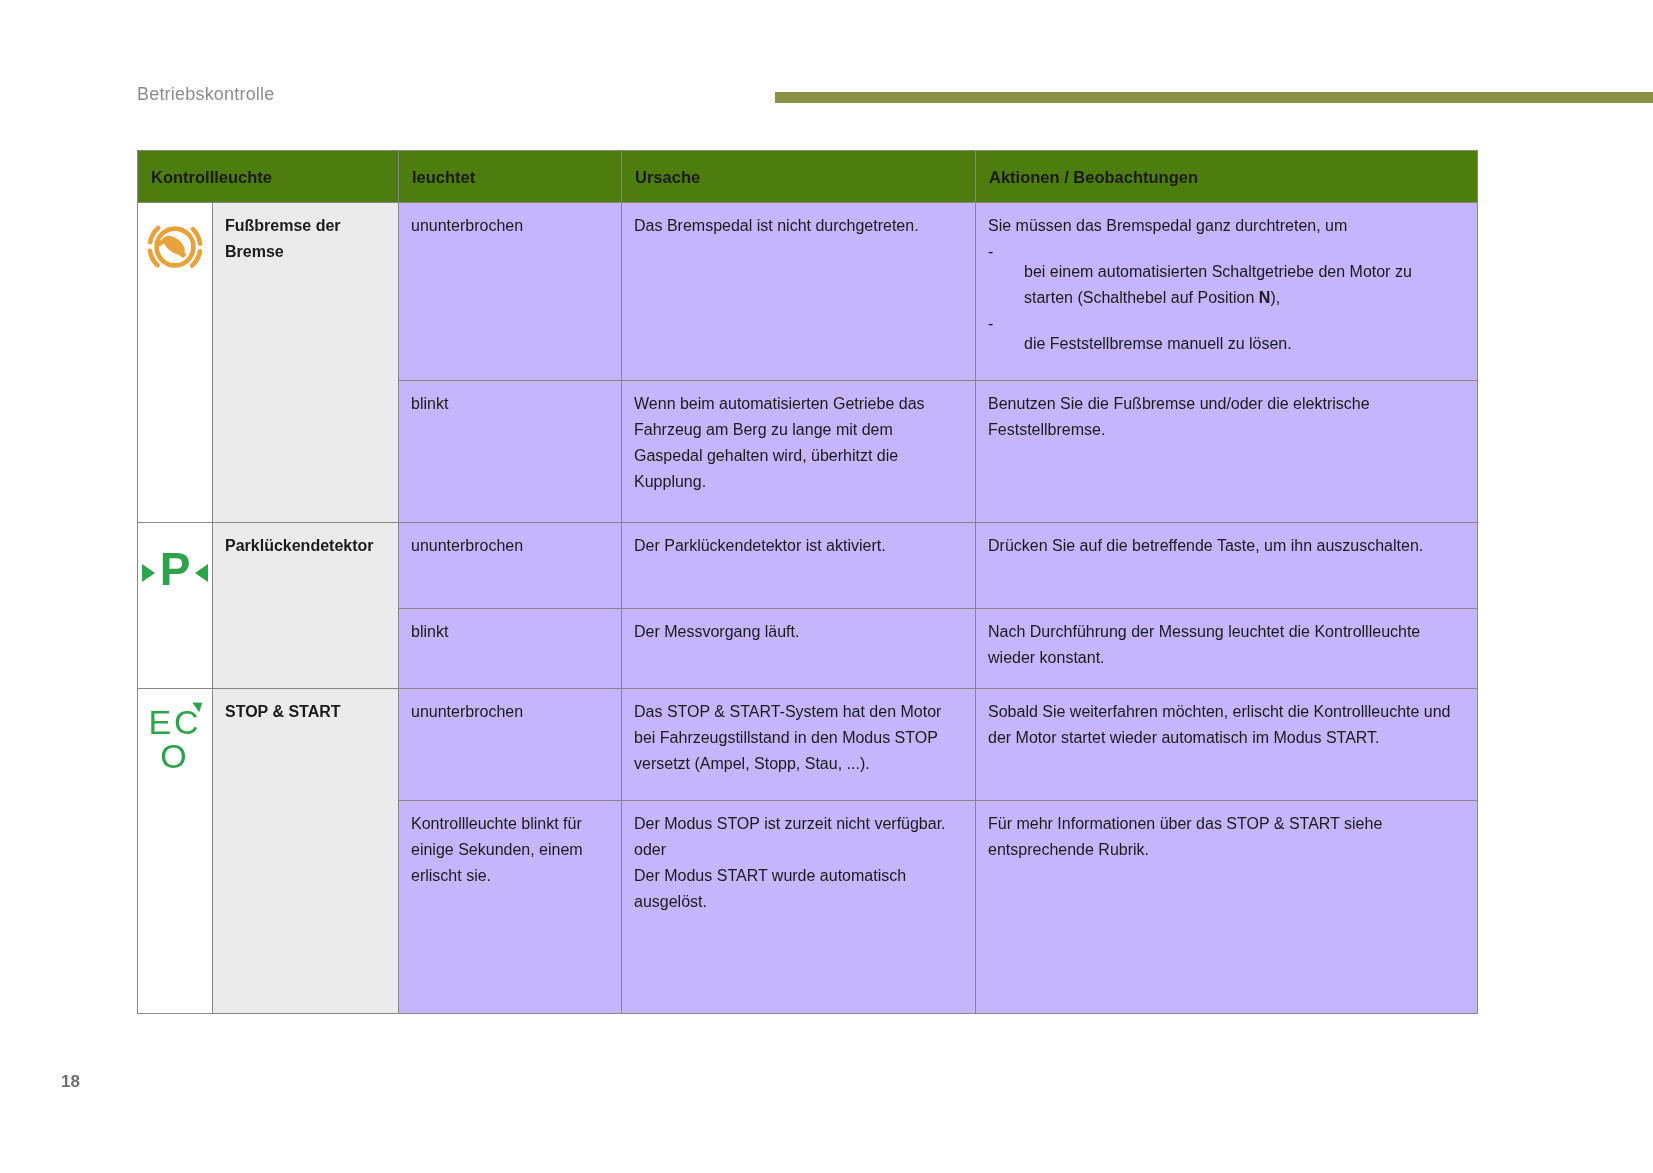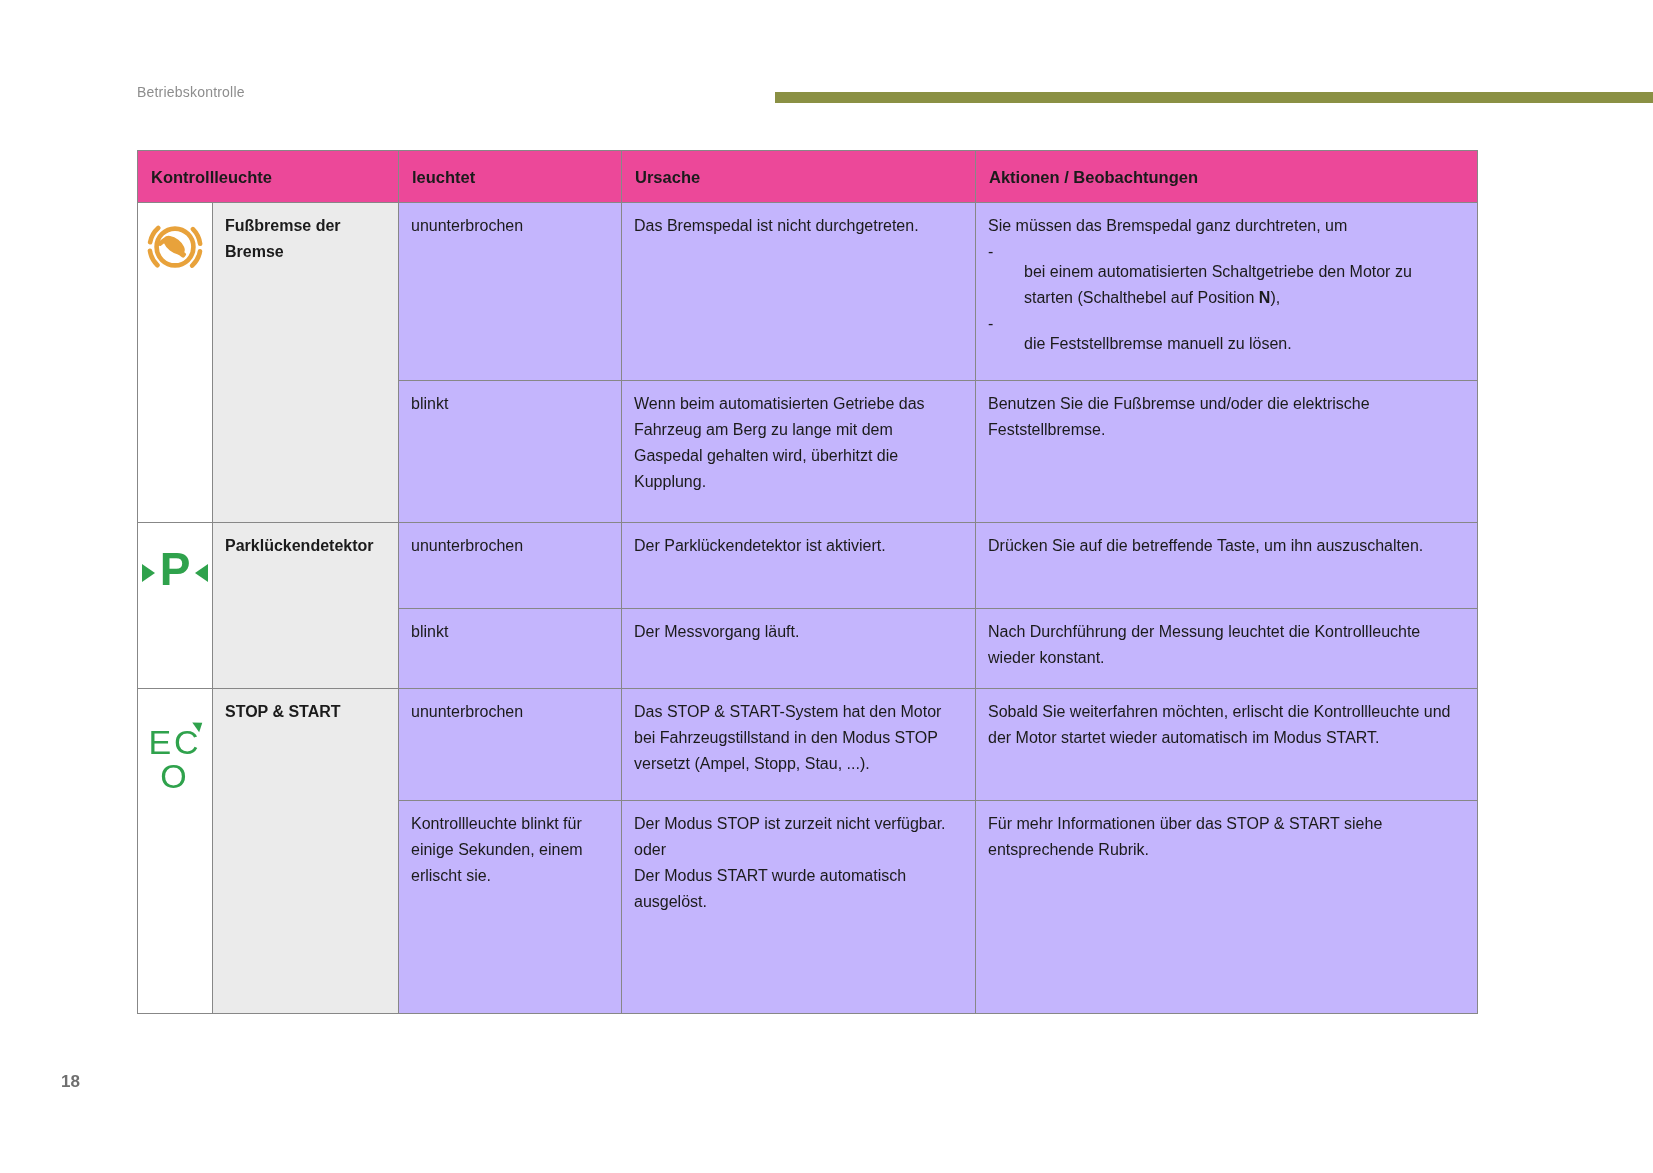--- a/index.html
+++ b/index.html
@@ -2,37 +2,37 @@
 <html><head>
 <meta charset="utf-8">
 <style>
   html,body { margin:0; padding:0; background:#ffffff; }
   .page {
     position:relative; width:1653px; height:1173px; background:#ffffff;
     font-family:"Liberation Sans", sans-serif; color:#1b1b1b; overflow:hidden;
   }
   .section-title {
     position:absolute; left:137px; top:84px;
-    font-size:14px; color:#8d8d8d; letter-spacing:0.2px;
+    font-size:18px; color:#8d8d8d; letter-spacing:0.2px;
   }
   .accent-bar {
     position:absolute; left:775px; top:92px; width:878px; height:11px;
     background:#8a9044;
   }
   table.ctable {
     position:absolute; left:137px; top:150px; width:1340px;
     border-collapse:collapse; table-layout:fixed;
   }
   .ctable th, .ctable td {
     border:1px solid #878787; text-align:left; vertical-align:top;
     font-size:16px; line-height:26px; padding:8px 12px;
     word-wrap:break-word;
   }
   .ctable th {
-    background:#ec4899; vertical-align:middle; font-size:16.5px;
+    background:#4d7c0f; vertical-align:middle; font-size:16.5px;
     padding:0 13px; font-weight:bold;
   }
   td.icon-cell { background:#ffffff; text-align:center; padding:16px 2px 8px 2px; }
   td.name-cell { background:#ebebeb; font-weight:bold; padding-top:10px; }
   td.leuchtet-cell, td.ursache-cell, td.aktionen-cell { background:#c4b5fd; padding-top:10px; }
 
   .bullet { display:flex; }
   .bullet .dash { width:36px; flex:none; }
   .bullet .btext { flex:1;margin-top:20px; }
 
@@ -40,21 +40,21 @@
   .brake-svg { display:block; margin:0 auto; }
 
   
   .p-icon { display:flex; align-items:center; justify-content:center; gap:5px; margin-top:10px; }
   .p-letter { color:#2fa24c; font-size:46px; font-weight:bold; line-height:40px; font-family:"Liberation Sans", sans-serif; }
   .tri { width:0; height:0; }
   .tri-right { border-top:9px solid transparent; border-bottom:9px solid transparent; border-left:13px solid #2fa24c; margin-top:8px; }
   .tri-left  { border-top:9px solid transparent; border-bottom:9px solid transparent; border-right:13px solid #2fa24c; margin-top:8px; }
 
   
-  .eco-icon { color:#2fa24c; font-size:34px; line-height:34px; letter-spacing:3px; font-weight:normal; display:inline-block; position:relative; margin-top:20px; }
+  .eco-icon { color:#2fa24c; font-size:34px; line-height:34px; letter-spacing:3px; font-weight:normal; display:inline-block; position:relative; margin-top:0; }
   .eco-c { position:relative; display:inline-block; }
   .eco-c::after {
     content:""; position:absolute; top:-4px; right:-3px; width:0; height:0;
     border-left:6px solid transparent; border-right:6px solid transparent;
     border-bottom:8px solid #2fa24c; transform:rotate(55deg);
   }
   .page-number {
     position:absolute; left:61px; top:1072px;
     font-size:17px; font-weight:bold; color:#6f6f6f;
   }

